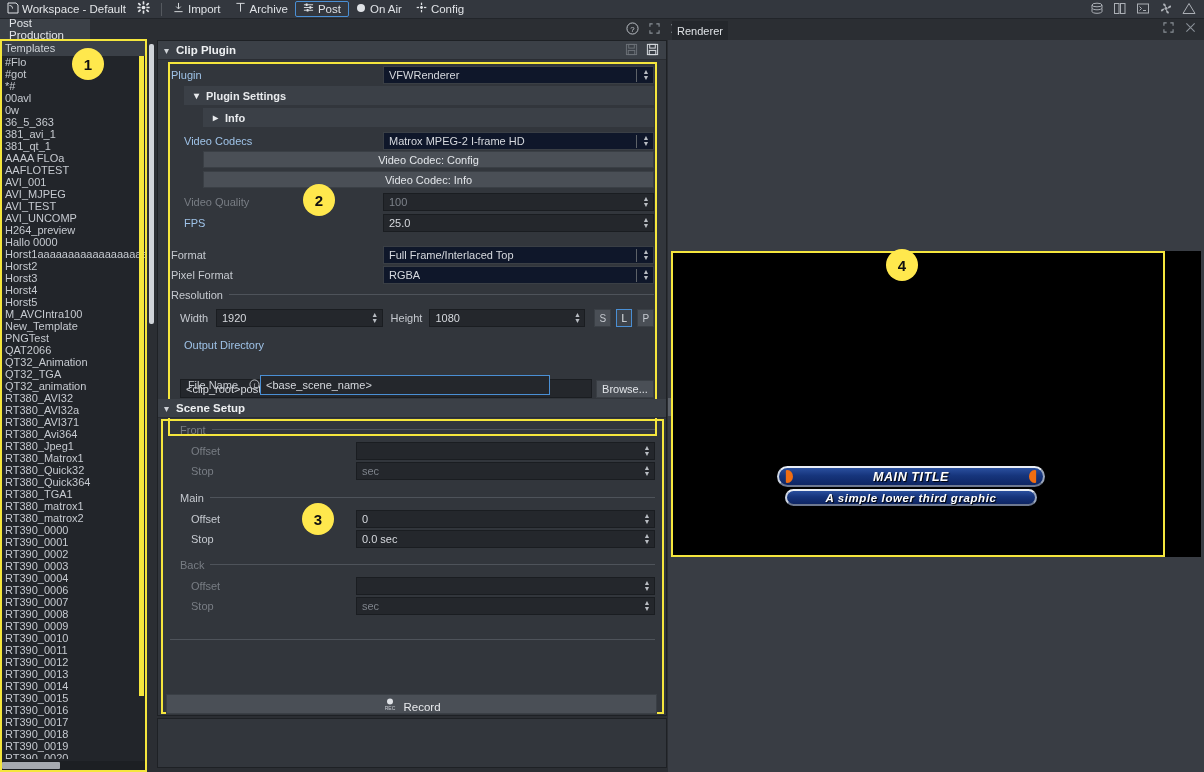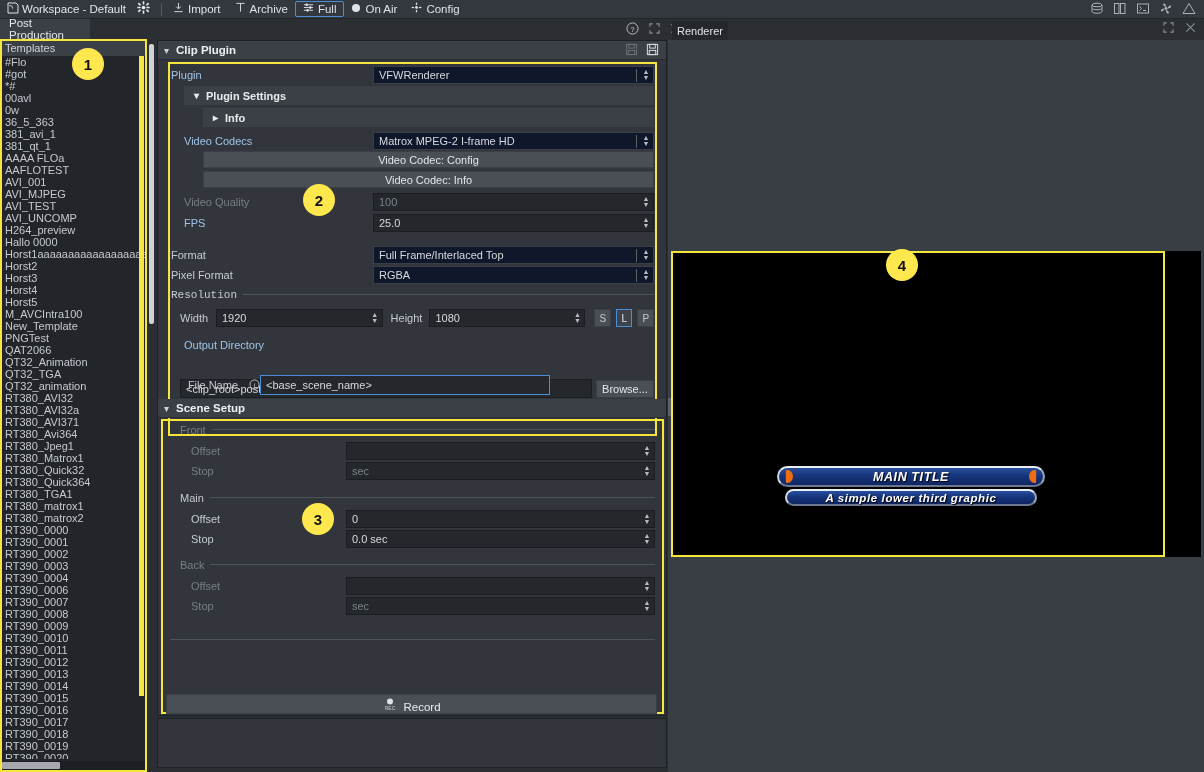--- a/index.html
+++ b/index.html
@@ -89,21 +89,21 @@
     height:19px; background:#3b4047; display:flex; align-items:center; gap:7px;
     padding-left:6px; color:#eef0f2; font-weight:bold; font-size:11.5px;
     border-bottom:1px solid #2a2d32;
   }
   .panel-title .chev{ color:#cfd3d8; font-weight:normal; font-size:10px;}
   .panel-title .save-icons{ margin-left:auto; display:flex; gap:8px; padding-right:7px; }
 
   .hl-box{ border:2px solid #f5e63d; }
 
   .row{
-    display:flex; align-items:center; height:20px; margin-bottom:1px;
+    display:flex; align-items:center; height:20px; margin-bottom:1px;gap:10px;
   }
   .lbl{ font-size:11px; color:#9fc3e8; }
   .lbl.dim{ color:#787d84; }
   .lbl.plain{ color:#c6cad0; }
 
   .field{
     background:#24272c; border:1px solid #1a1d21; height:18px;
     display:flex; align-items:center; padding-left:5px;
     color:#d6d9de; font-size:11px; position:relative;
   }
@@ -254,21 +254,21 @@
               <g stroke="#dfe2e6" stroke-width="1" fill="none">
                 <path d="M1 3h10M1 6h10M1 9h10"></path>
               </g>
               <g fill="#dfe2e6">
                 <rect x="3" y="1.6" width="2" height="2.8"></rect>
                 <rect x="7" y="4.6" width="2" height="2.8"></rect>
                 <rect x="4" y="7.6" width="2" height="2.8"></rect>
               </g>
             </svg>
         </span>
-        <span>Full</span>
+        <span>Post</span>
       </span>
 
       <span class="mb-item">
         <span class="ico">
           <svg width="10" height="10" viewBox="0 0 10 10">
               <circle cx="5" cy="5" r="4" fill="#dfe2e6"></circle>
             </svg>
         </span>
         <span>On Air</span>
       </span>
@@ -547,21 +547,21 @@
 
     <div class="row" style="position:absolute; left:13px; top:224px; width:483px;">
       <div class="lbl plain" style="width:202px;">Pixel Format</div>
       <div class="field grey" style="flex:1;">
         <span>RGBA</span>
         <span class="combo-sep"></span>
         <span class="spin">▲<br>▼</span>
       </div>
     </div>
 
-    <div class="sub-hdr" style="position:absolute; left:13px; top:245px; width:483px;font-family:Liberation Mono, monospace;">
+    <div class="sub-hdr" style="position:absolute; left:13px; top:245px; width:483px;">
       <span>Resolution</span>
       <span class="ln"></span>
     </div>
 
     <div style="position:absolute; left:22px; top:268px; width:474px; display:flex; align-items:center; gap:5px;">
       <span class="lbl plain" style="width:32px;">Width</span>
       <span class="field" style="width:172px;">
         <span>1920</span>
         <span class="spin">▲<br>▼</span>
       </span>

